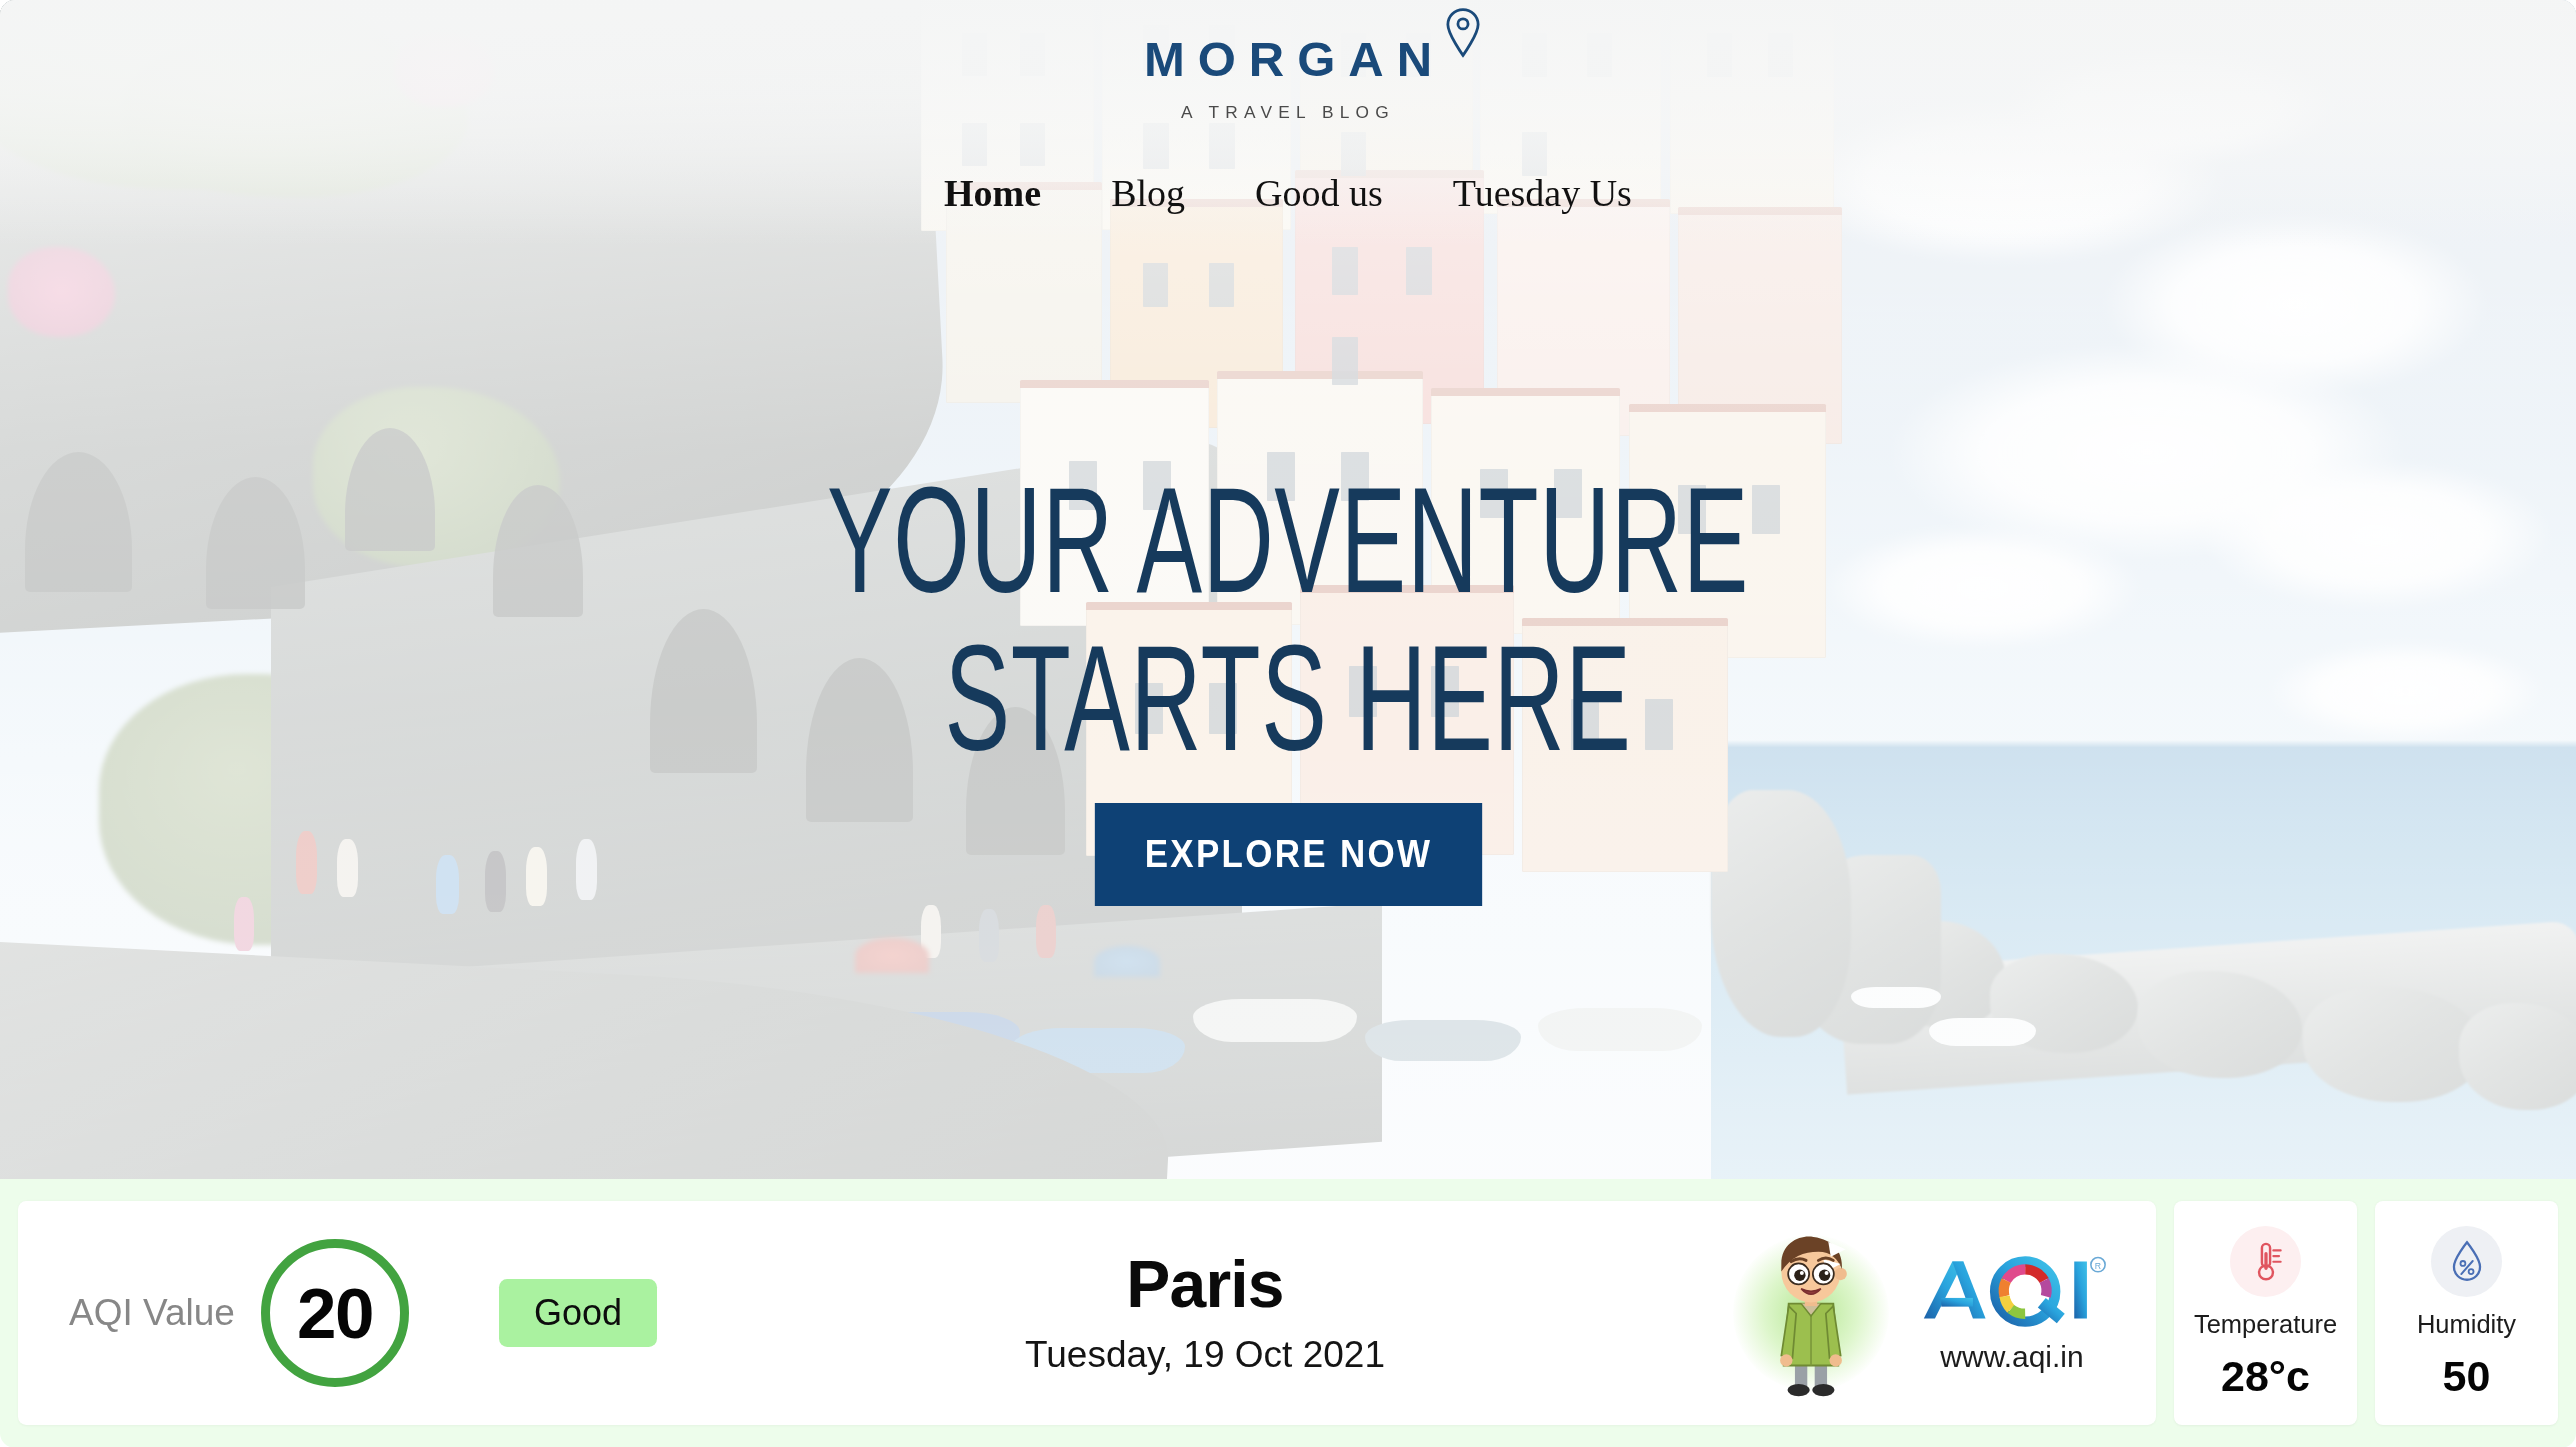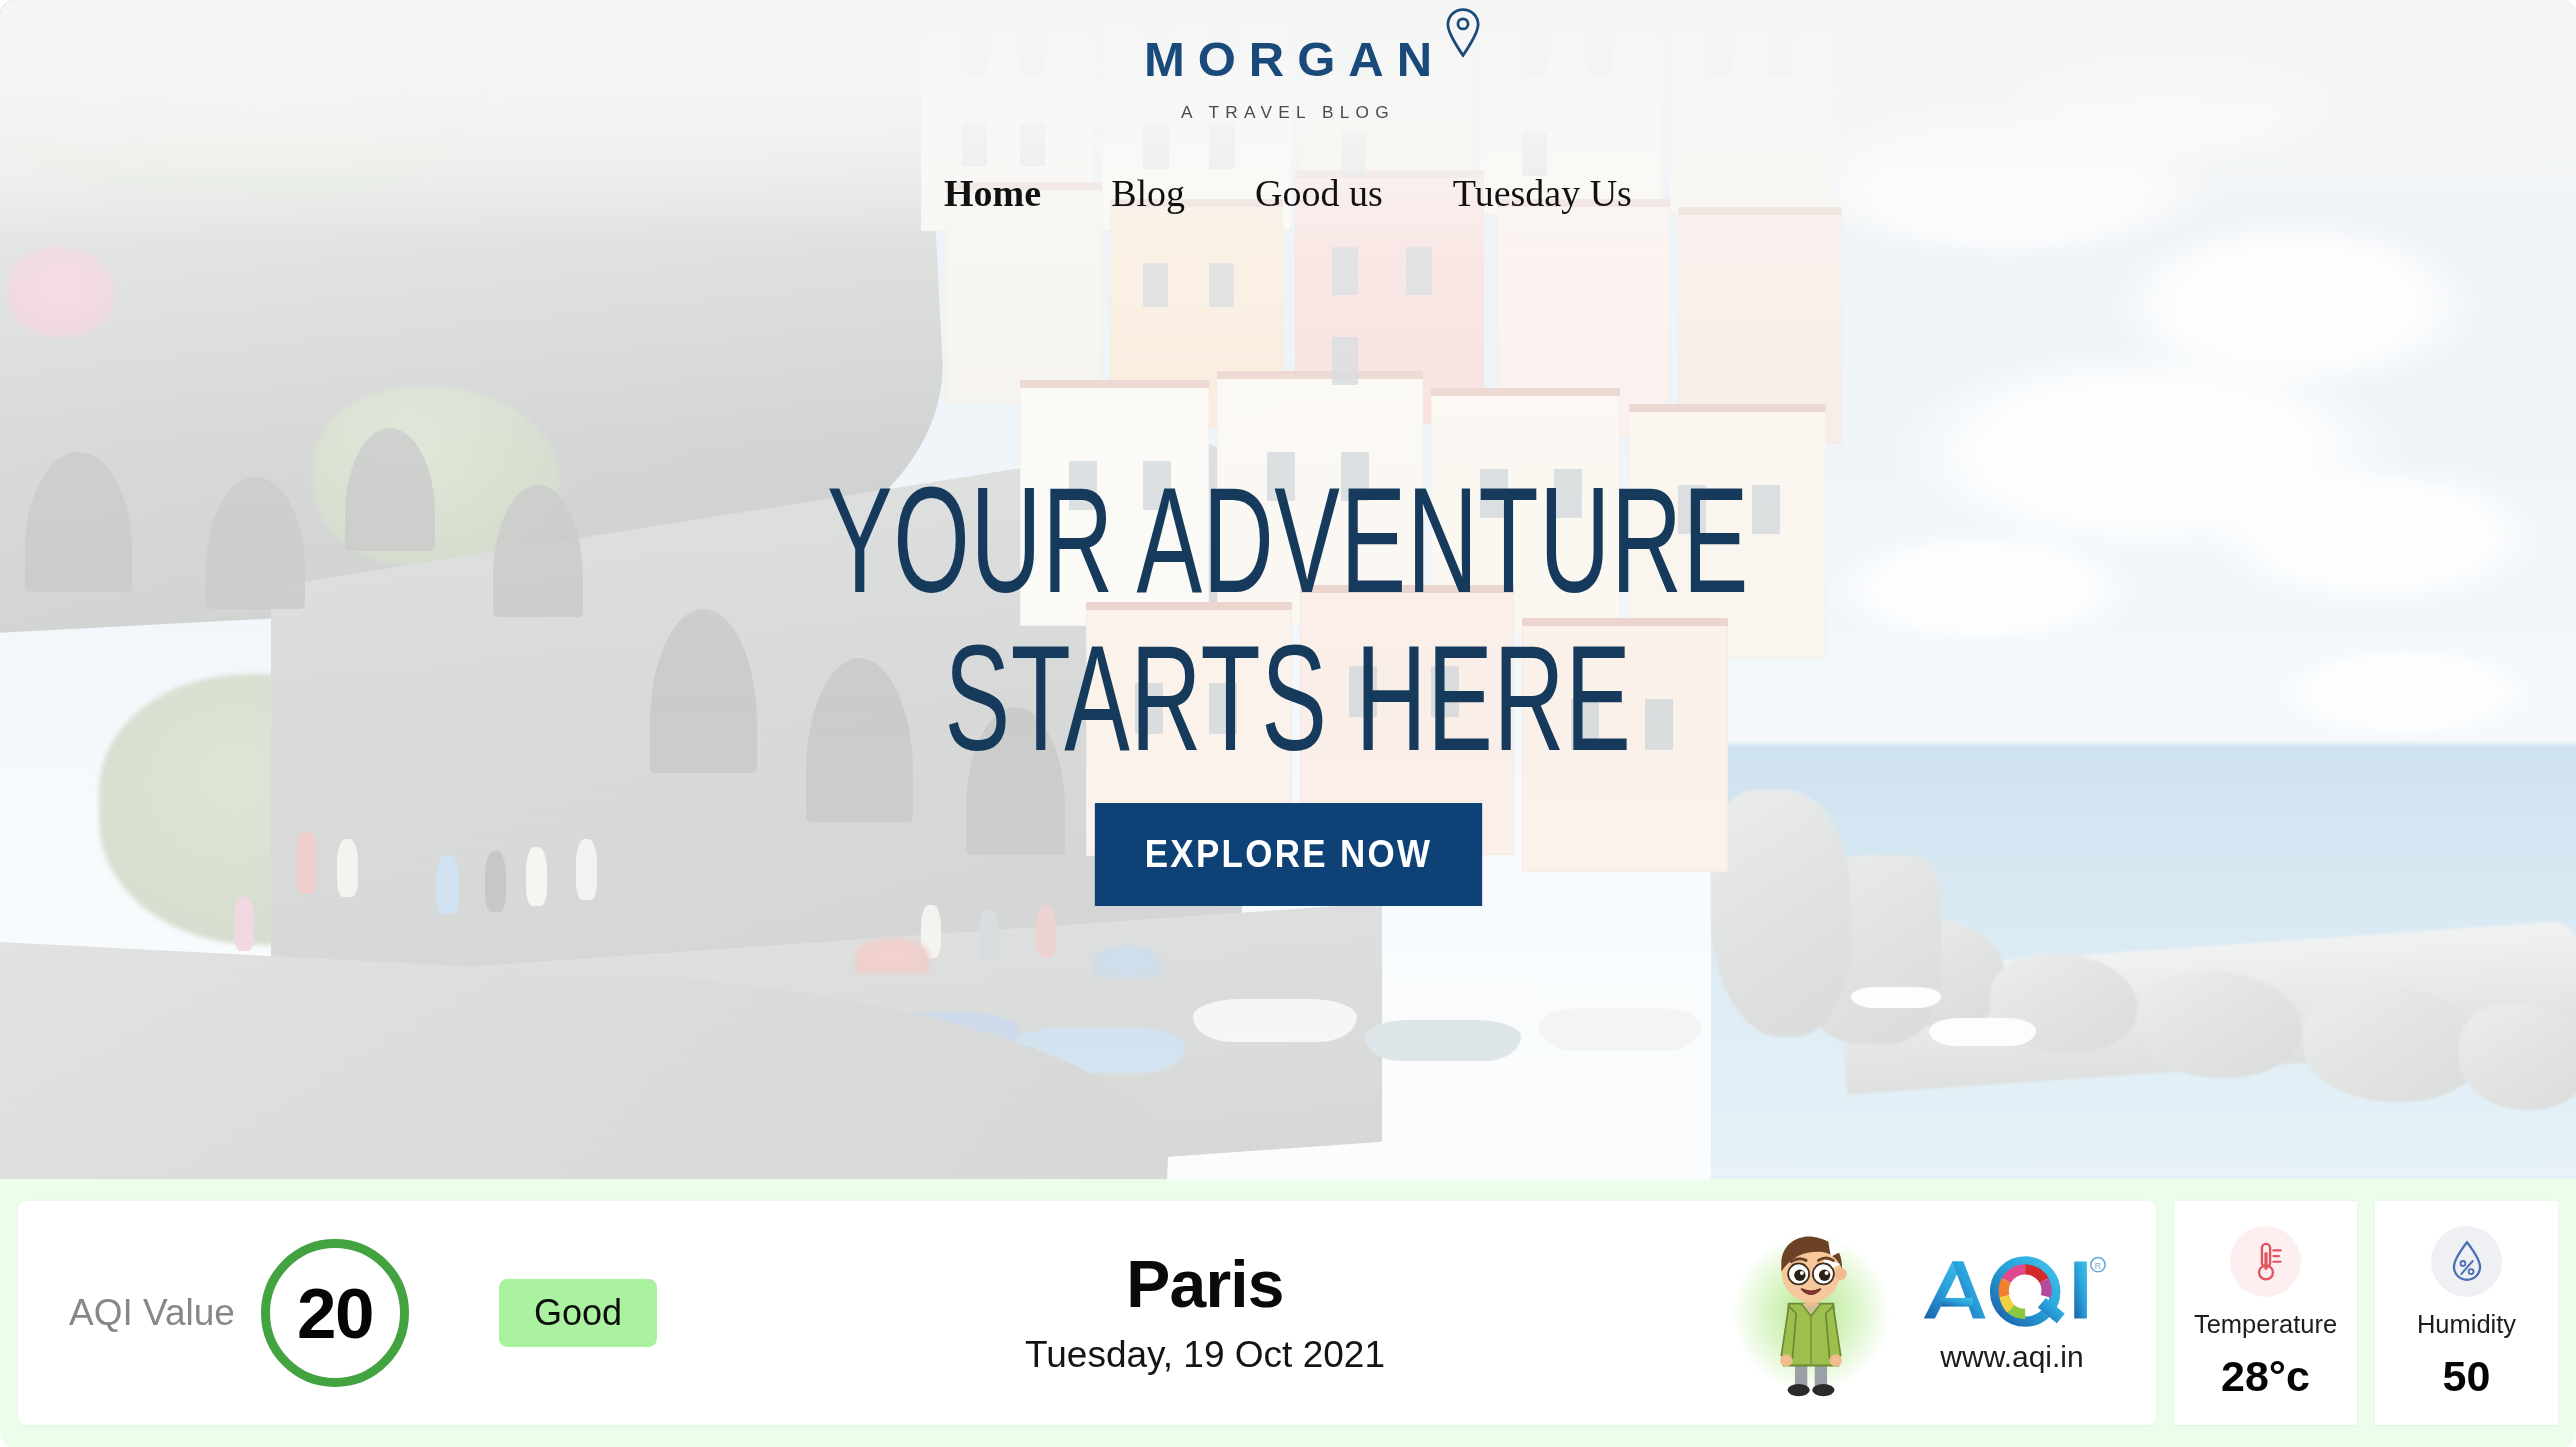--- a/index.html
+++ b/index.html
@@ -322,21 +322,21 @@
   .brand-logo { width: 193px; height: 76px; }
   .brand-url {
     margin-top: 8.2px;
     font-size: 30px;
     color: #1c1c1c;
   }
   .metric-card {
     flex: none;
     width: 183px; height: 224px;
     background: #ffffff;
-    border-radius: 2px;
+    border-radius: 8px;
     display: flex;
     flex-direction: column;
     align-items: center;
     justify-content: center;
     box-shadow: 0 0.8px 2.5px rgba(0,0,0,.05);
   }
   .metric-icon-wrap {
     width: 71px; height: 71px;
     border-radius: 50%;
     display: flex; align-items: center; justify-content: center;

